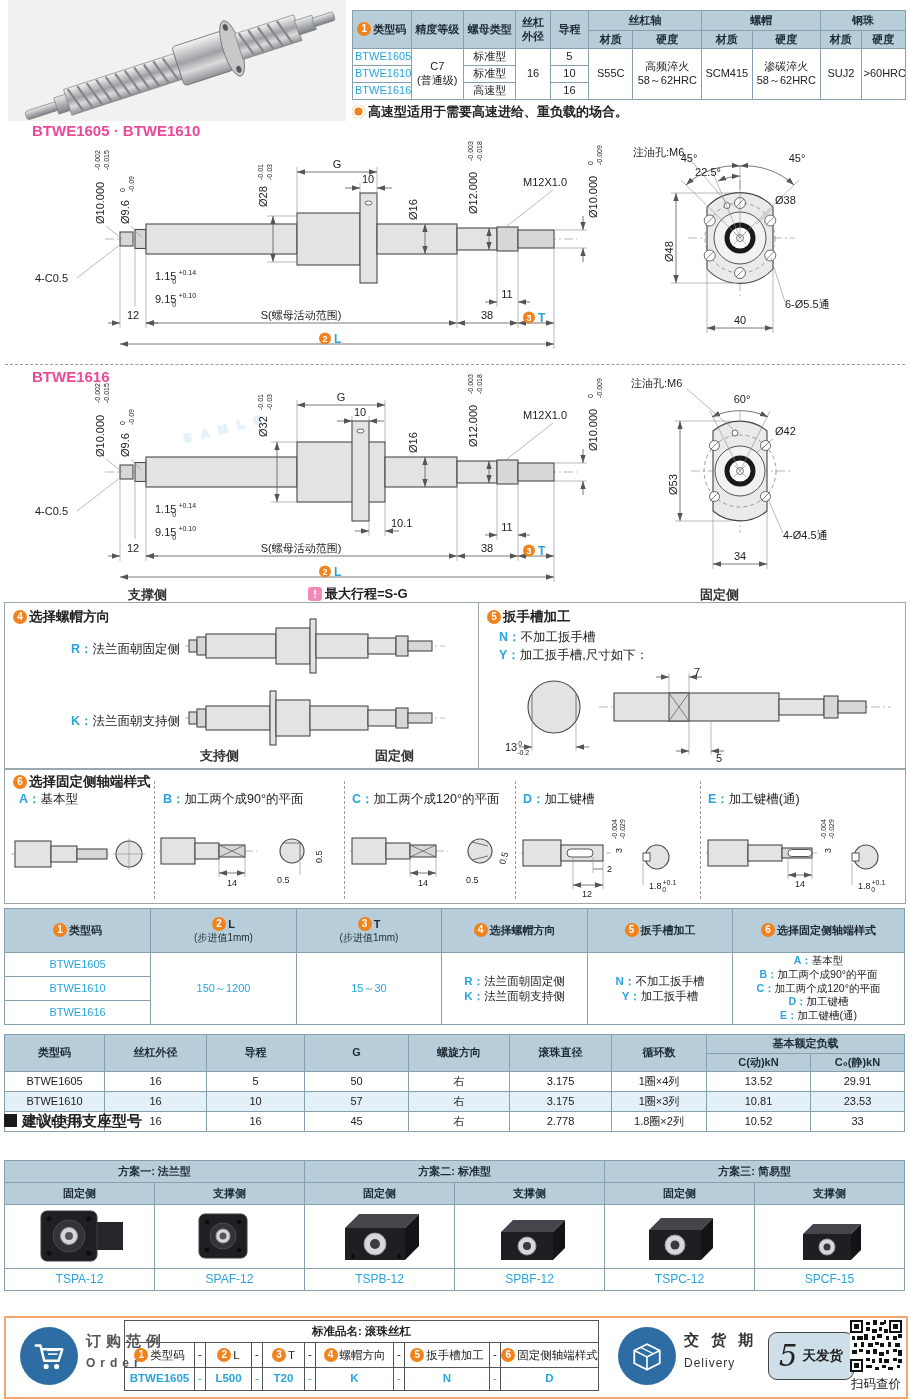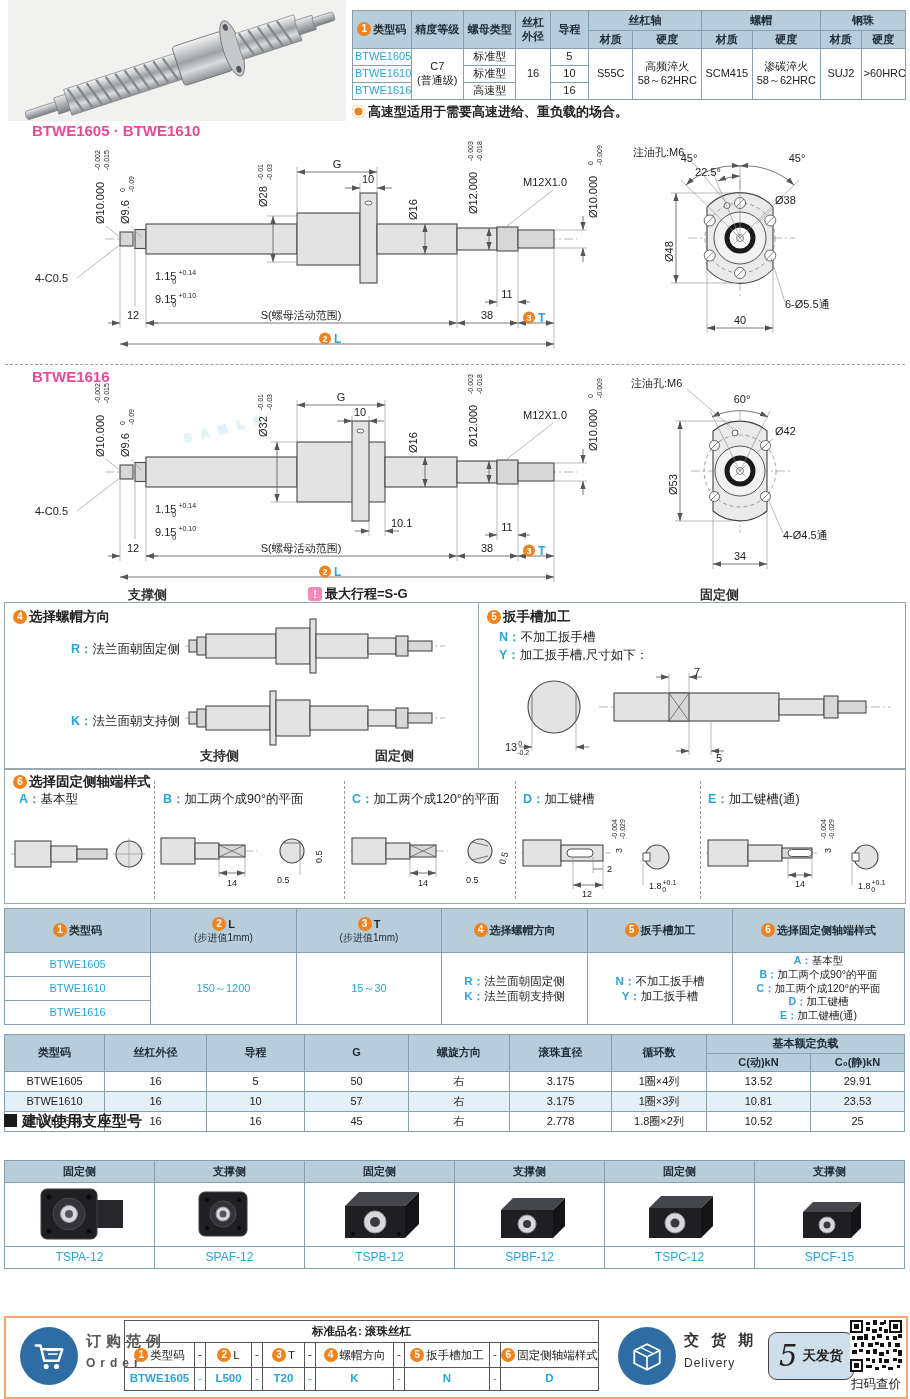--- a/index.html
+++ b/index.html
@@ -751,40 +751,45 @@
       </tr>
       <tr style="height:20px">
         <td>BTWE1616</td>
             <td>16</td>
             <td>16</td>
         <td>45</td>
             <td>右</td>
             <td>2.778</td>
         <td>1.8圈×2列</td>
             <td>10.52</td>
-            <td>25</td>
+            <td>33</td>
       </tr>
     </tbody>
       </table>
   </div>
 
   <div class="abs" style="left:4px;top:1112px;font-size:15px;font-weight:bold">
     <span class="sq"></span><span>建议使用支座型号</span>
   </div>
   <div class="abs" style="left:4px;top:1160px">
     <table class="tb" style="width:900px">
       <colgroup>
           <col style="width:150px">
           <col style="width:150px">
           <col style="width:150px">
           <col style="width:150px">
           <col style="width:150px">
           <col style="width:150px">
         </colgroup>
       <tbody>
+          <tr style="height:22px">
+        <th class="hd" colspan="2">方案一: 法兰型</th>
+        <th class="hd" colspan="2">方案二: 标准型</th>
+        <th class="hd" colspan="2">方案三: 简易型</th>
+      </tr>
       <tr style="height:22px">
         <th class="hd">固定侧</th>
         <th class="hd">支撑侧</th>
         <th class="hd">固定侧</th>
         <th class="hd">支撑侧</th>
         <th class="hd">固定侧</th>
         <th class="hd">支撑侧</th>
       </tr>
       <tr style="height:64px">
         <td>

